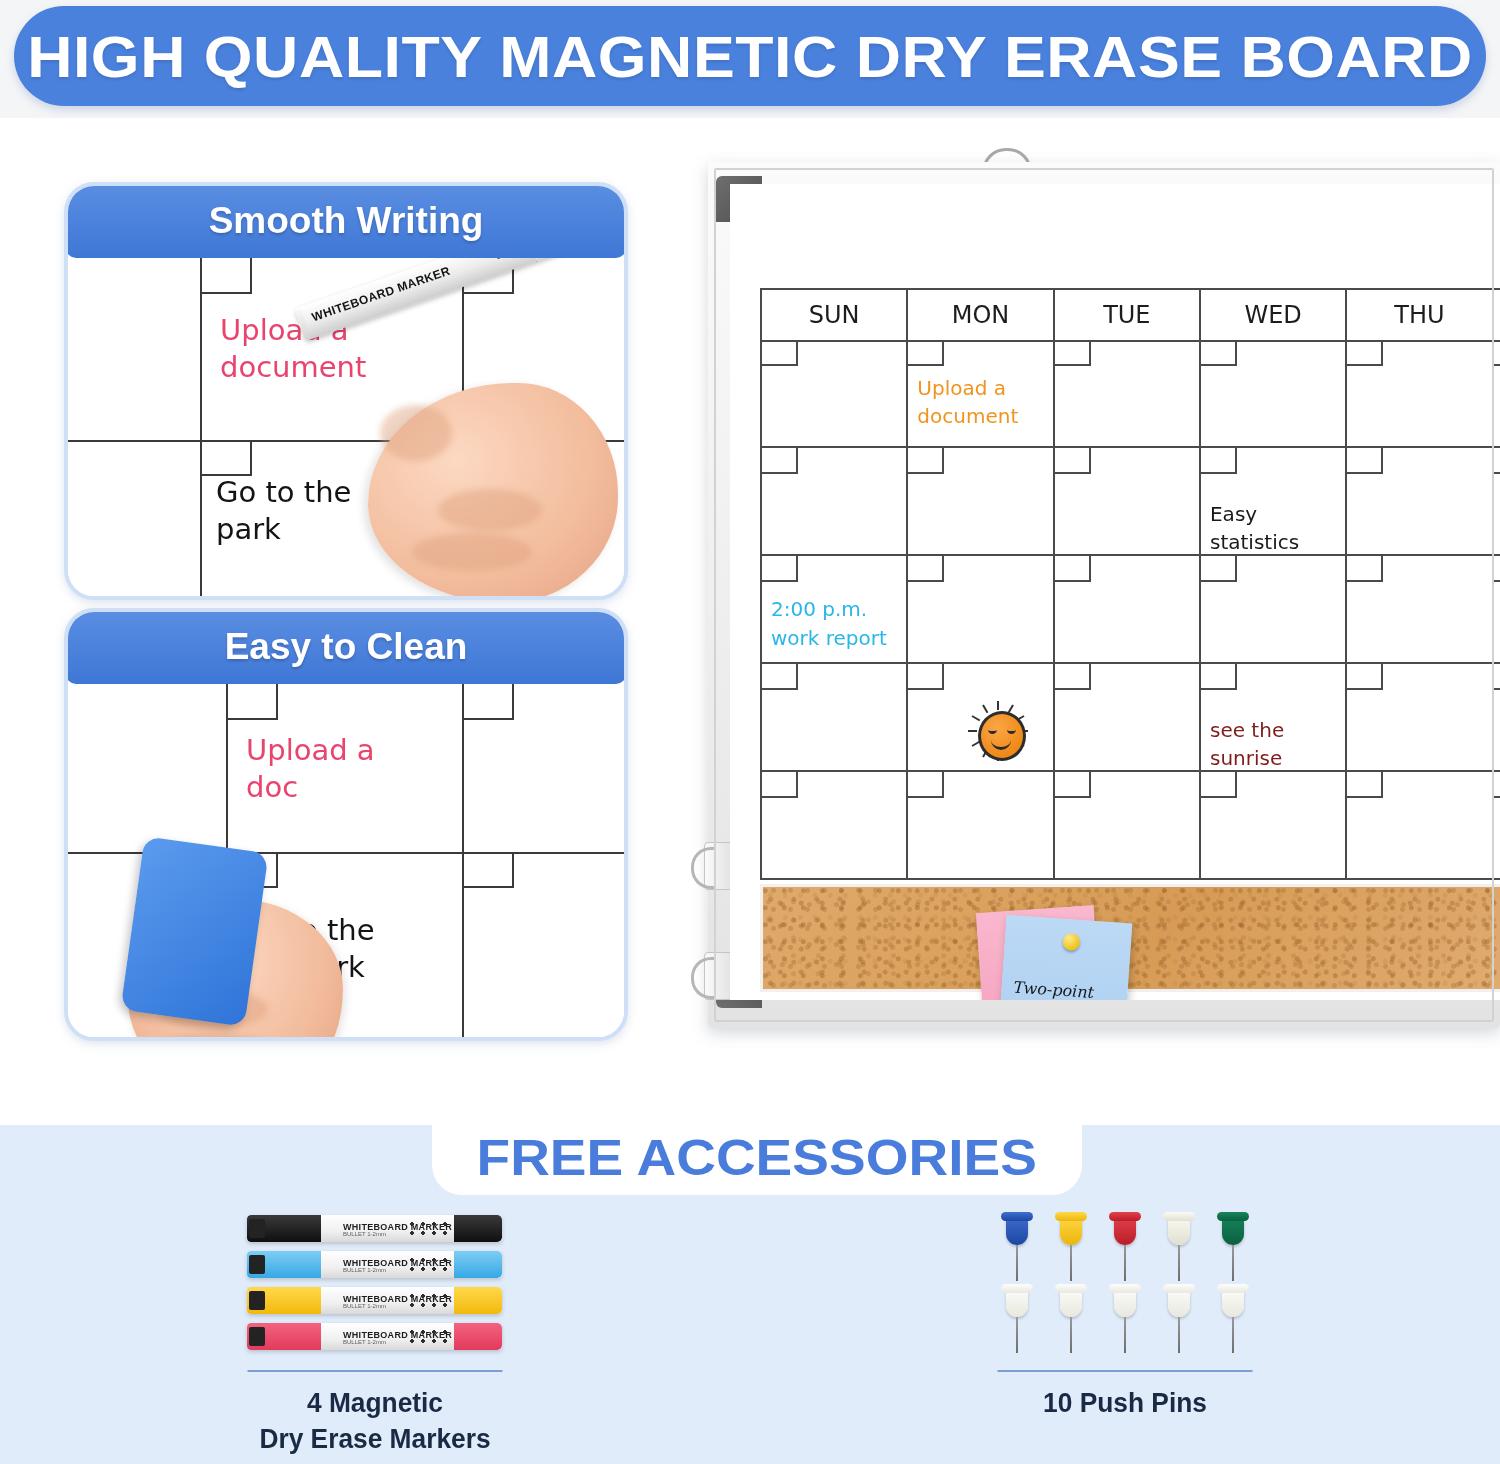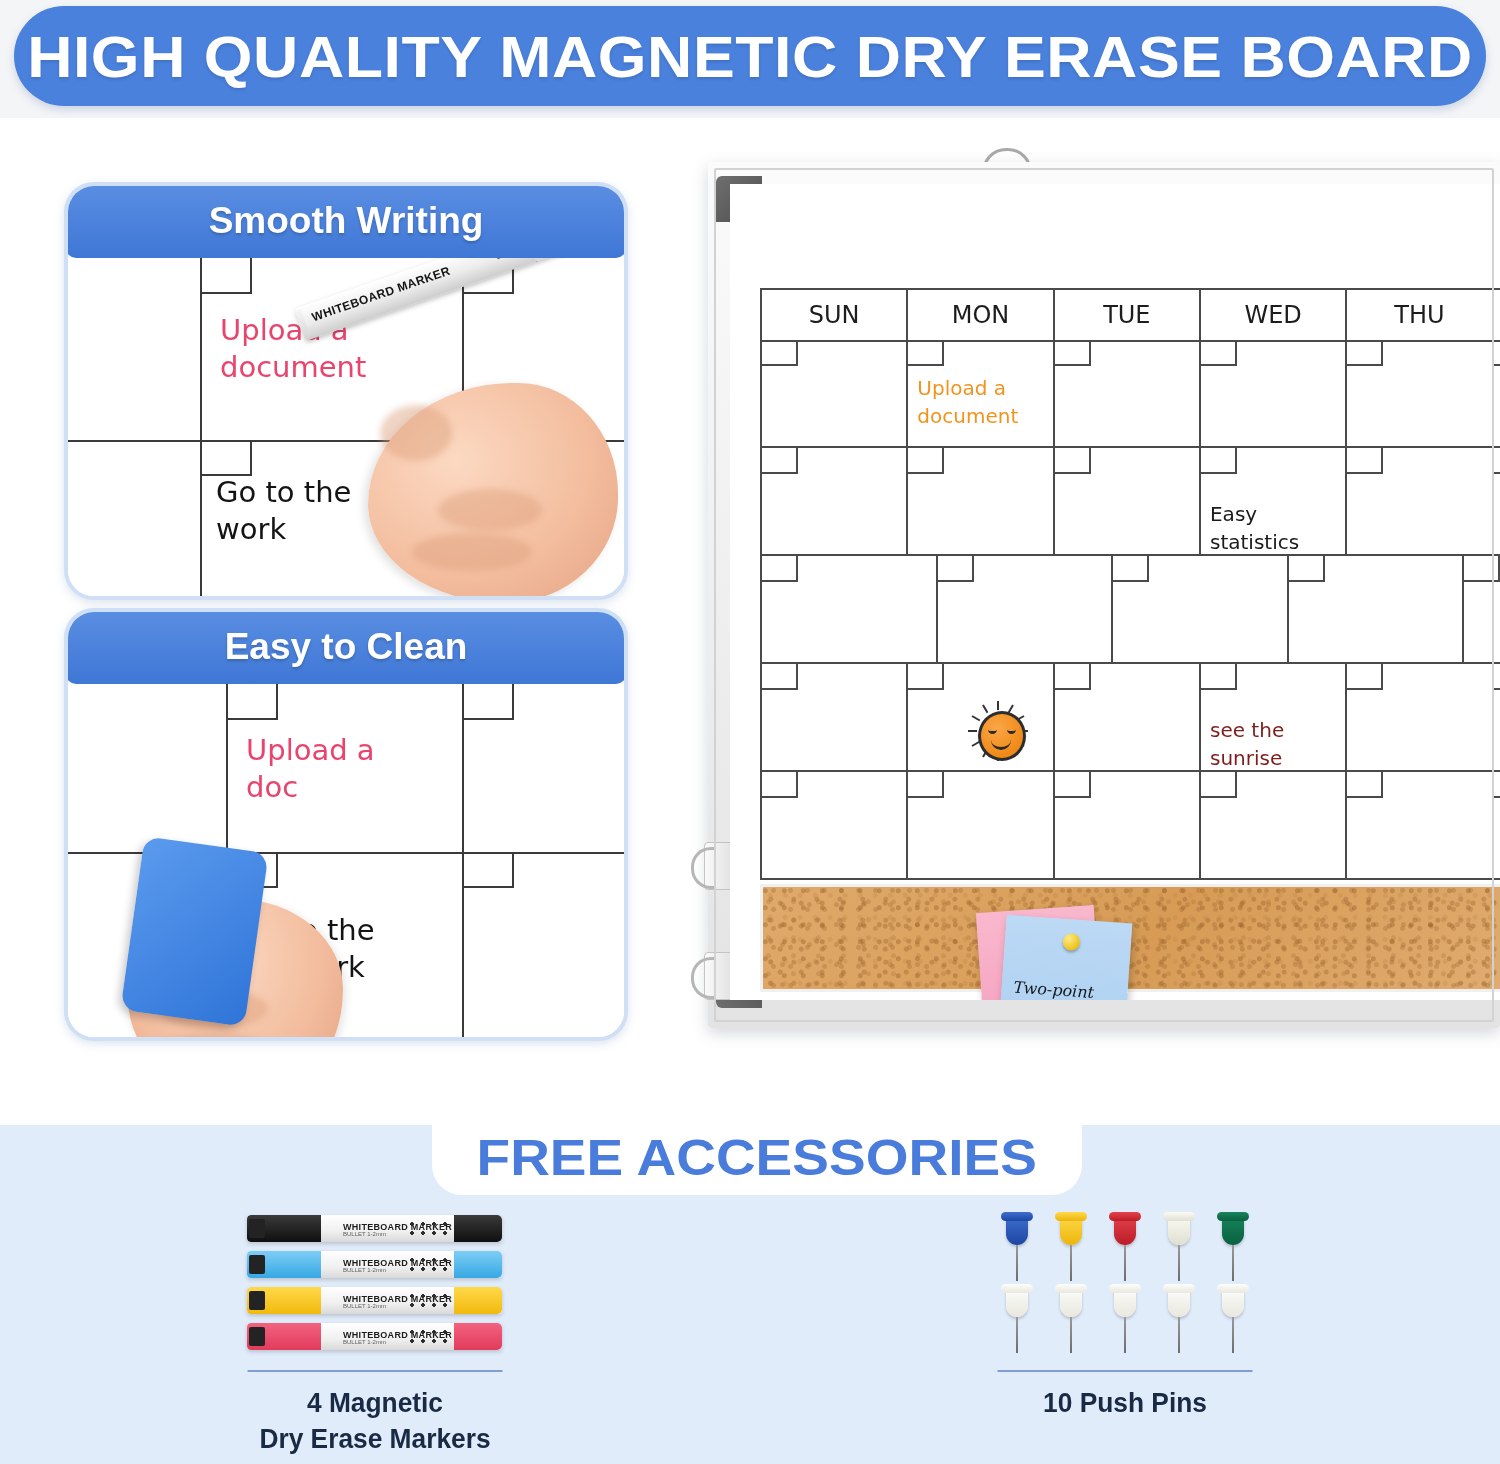--- a/index.html
+++ b/index.html
@@ -394,21 +394,21 @@
         <div class="vline" style="left:394px;"></div>
         <div class="hline" style="top:182px;"></div>
         <div class="datebox" style="left:132px;top:0;"></div>
         <div class="datebox" style="left:394px;top:0;"></div>
         <div class="datebox" style="left:132px;top:182px;"></div>
         <div class="datebox" style="left:394px;top:182px;"></div>
       </div>
       <div class="hand-note note-pink" style="left:152px;top:54px;">Upload a
 document</div>
       <div class="hand-note note-black" style="left:148px;top:216px;">Go to the
-work</div>
+park</div>
 
       <div class="hand1">
         <div class="knuckle" style="left:12px;top:22px;width:72px;height:56px;"></div>
         <div class="knuckle" style="left:70px;top:106px;width:104px;height:42px;"></div>
         <div class="knuckle" style="left:44px;top:150px;width:120px;height:38px;"></div>
       </div>
       <div class="marker-stick">
         <div class="marker-tip"></div>
         <div class="txt">WHITEBOARD    MARKER</div>
         <div class="chip">G-18</div>
@@ -508,20 +508,25 @@
                   <div class="dnum"></div>
                 </div>
               <div class="cal-cell">
                   <div class="dnum"></div>
                 </div>
             </div>
 
             <div class="cal-row">
               <div class="cal-cell">
                   <div class="dnum"></div>
+                <div class="cal-note c-cyan note-lower">2:00 p.m.
+work report</div>
+              </div>
+              <div class="cal-cell">
+                  <div class="dnum"></div>
                 </div>
               <div class="cal-cell">
                   <div class="dnum"></div>
                 </div>
               <div class="cal-cell">
                   <div class="dnum"></div>
                 </div>
               <div class="cal-cell">
                   <div class="dnum"></div>
                 </div>

